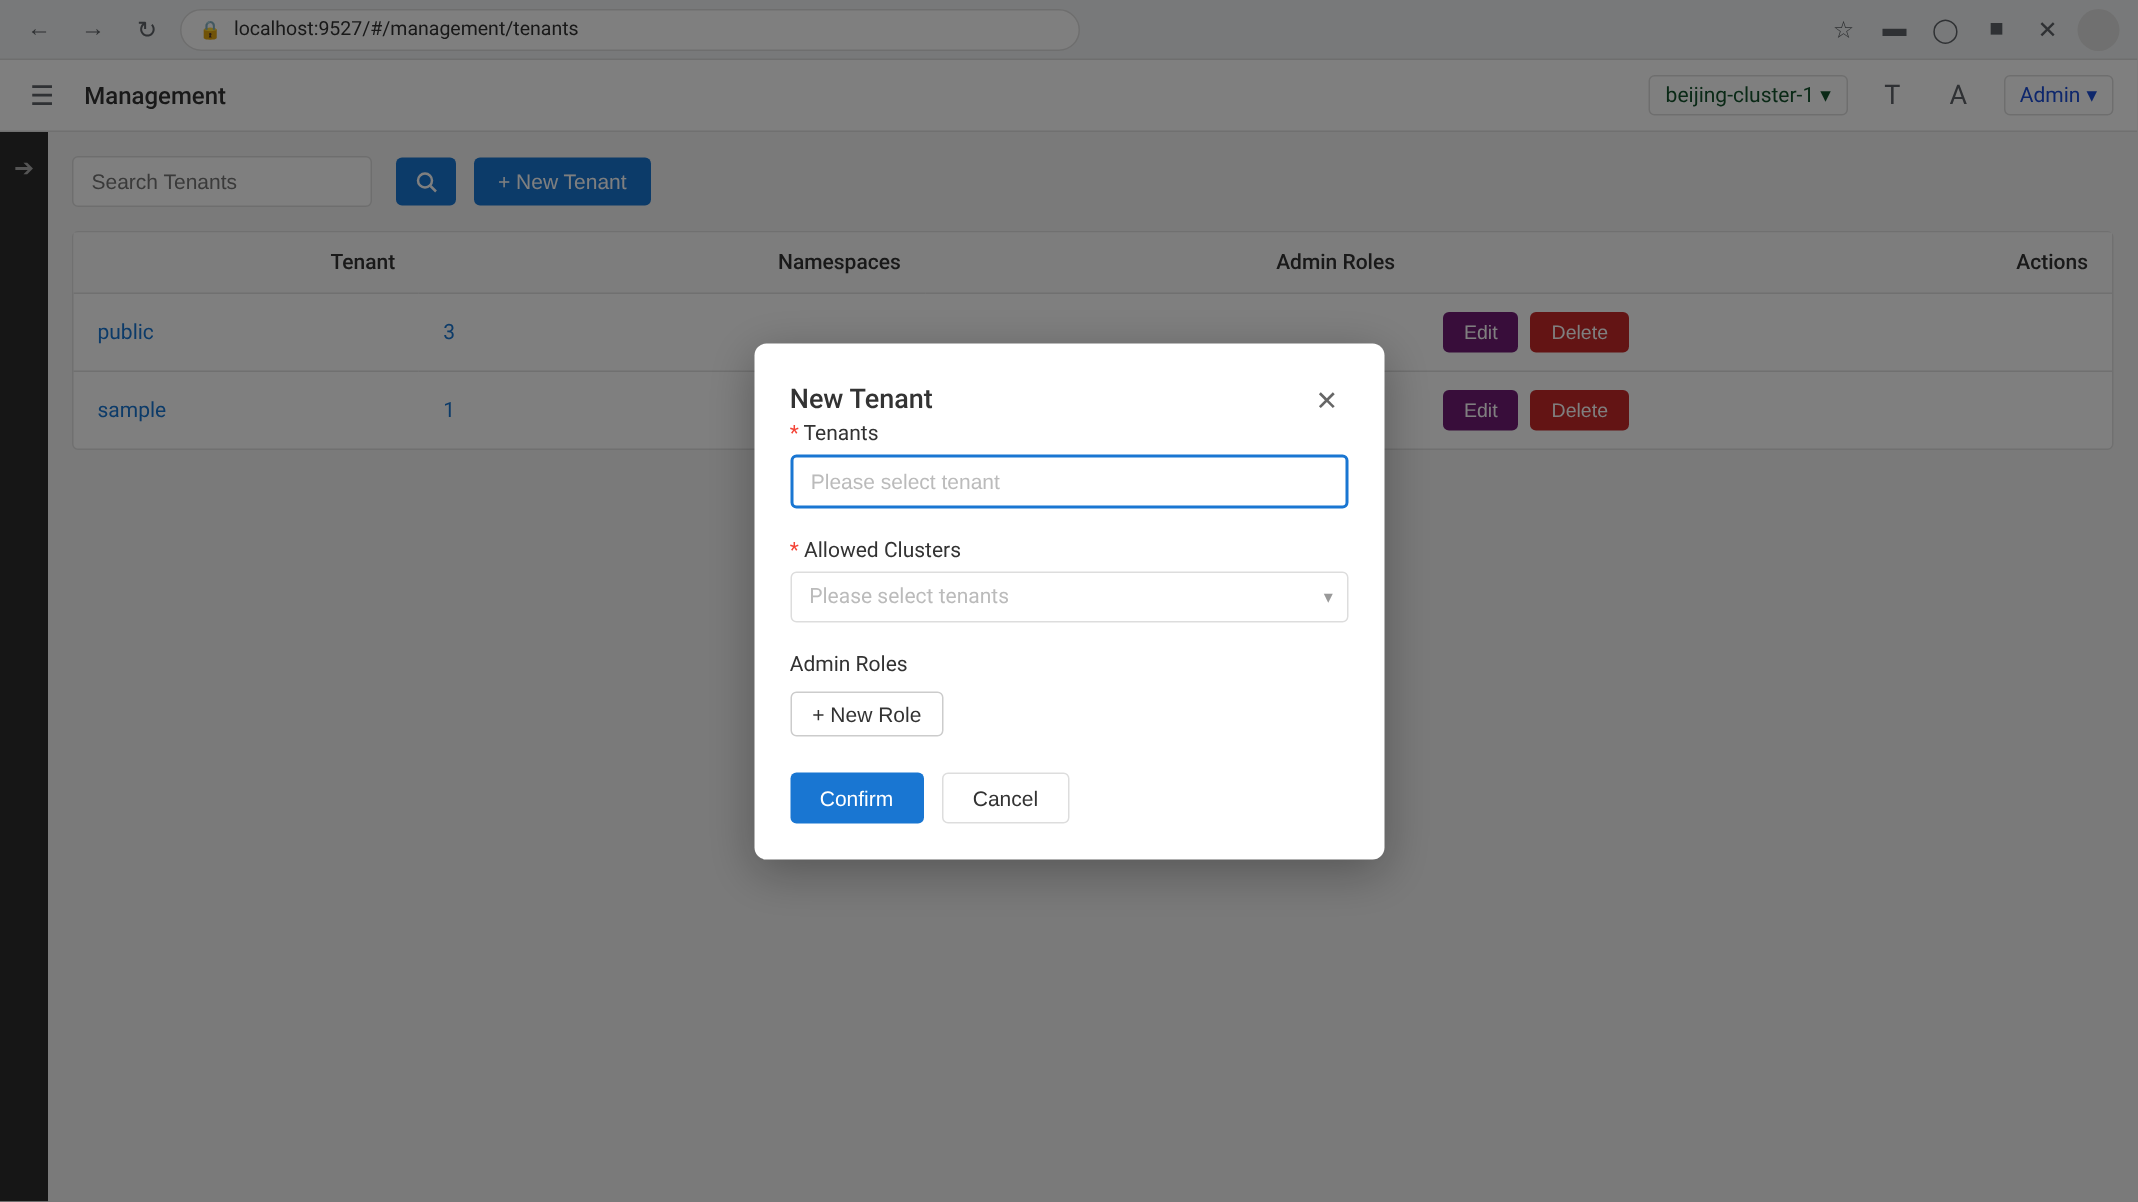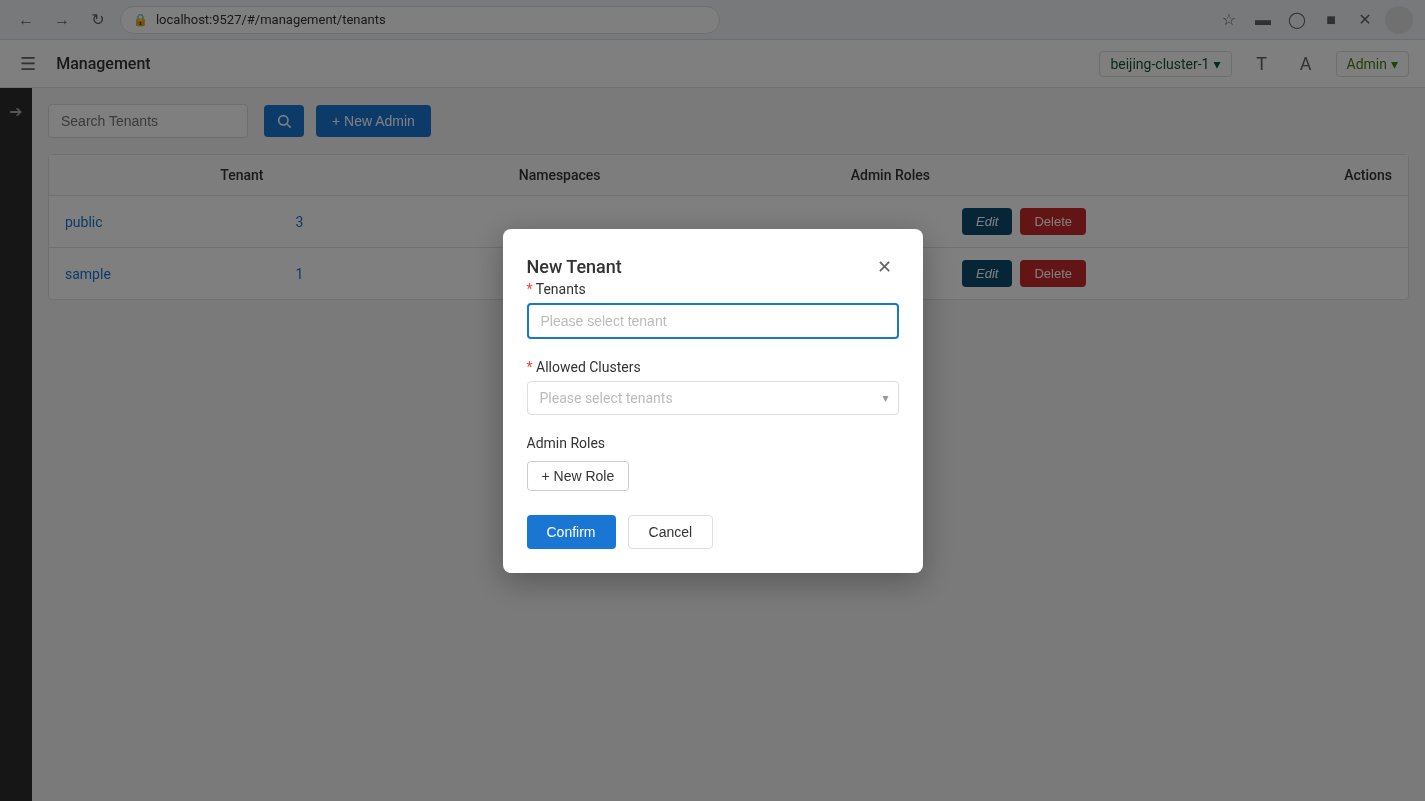--- a/index.html
+++ b/index.html
@@ -46,21 +46,21 @@
     }
     .menu-toggle { cursor: pointer; color: #5f6368; font-size: 18px; padding: 4px; }
     .app-title { font-size: 16px; font-weight: 500; color: #333; }
     .top-bar-right { margin-left: auto; display: flex; align-items: center; gap: 16px; }
     .cluster-selector {
       display: flex; align-items: center; gap: 4px; cursor: pointer; font-size: 14px; color: #14532d;
       border: 1px solid #ddd; border-radius: 4px; padding: 4px 10px;
     }
     .top-bar-icon { font-size: 18px; color: #5f6368; cursor: pointer; width: 28px; height: 28px; display: flex; align-items: center; justify-content: center; }
     .admin-btn {
-      display: flex; align-items: center; gap: 4px; cursor: pointer; font-size: 14px; color: #4d7c0f;
+      display: flex; align-items: center; gap: 4px; cursor: pointer; font-size: 14px; color: #1d4ed8;
       border: 1px solid #ddd; border-radius: 4px; padding: 4px 10px;
     }
     .avatar { width: 28px; height: 28px; border-radius: 50%; background: #e0e0e0; display: flex; align-items: center; justify-content: center; font-size: 14px; color: #666; }
 
     
     .main-content { display: flex; flex: 1; overflow: hidden; }
 
     
     .sidebar {
       width: 32px;
@@ -98,22 +98,22 @@
     table { width: 100%; border-collapse: collapse; }
     th {
       background: #fafafa; text-align: right; padding: 12px 16px;
       font-weight: 500; font-size: 14px; color: #333; border-bottom: 1px solid #e0e0e0;
     }
     td { padding: 12px 16px; border-bottom: 1px solid #e0e0e0; font-size: 14px; }
     tr:last-child td { border-bottom: none; }
     .link-cell { color: #1976d2; cursor: pointer; }
     .action-btns { display: flex; gap: 8px; }
     .edit-btn {
-      background: #0c4a6e; color: white; border: none; border-radius: 4px;
-      padding: 6px 14px; font-size: 13px; cursor: pointer; font-style: italic;
+      background: #701a75; color: white; border: none; border-radius: 4px;
+      padding: 6px 14px; font-size: 13px; cursor: pointer;
     }
     .delete-btn {
       background: #c62828; color: white; border: none; border-radius: 4px;
       padding: 6px 14px; font-size: 13px; cursor: pointer;
     }
 
     
     .overlay {
       position: fixed; top: 0; left: 0; right: 0; bottom: 0;
       background: rgba(0,0,0,0.5); display: flex; align-items: center; justify-content: center;
@@ -217,21 +217,21 @@
         <div class="search-wrapper">
           <input class="search-input" type="text" placeholder="Search Tenants" style="">
         </div>
         <button class="search-btn">
           <svg width="16" height="16" viewBox="0 0 24 24" fill="none" stroke="white" stroke-width="2.5">
             <circle cx="11" cy="11" r="7"></circle>
             <line x1="16.5" y1="16.5" x2="22" y2="22"></line>
           </svg>
         </button>
         <button class="new-tenant-btn">
-          <span>+ New Admin</span>
+          <span>+ New Tenant</span>
         </button>
       </div>
 
       <div class="table-wrapper">
         <table>
           <thead>
             <tr>
               <th>Tenant</th>
               <th>Namespaces</th>
               <th>Admin Roles</th>

